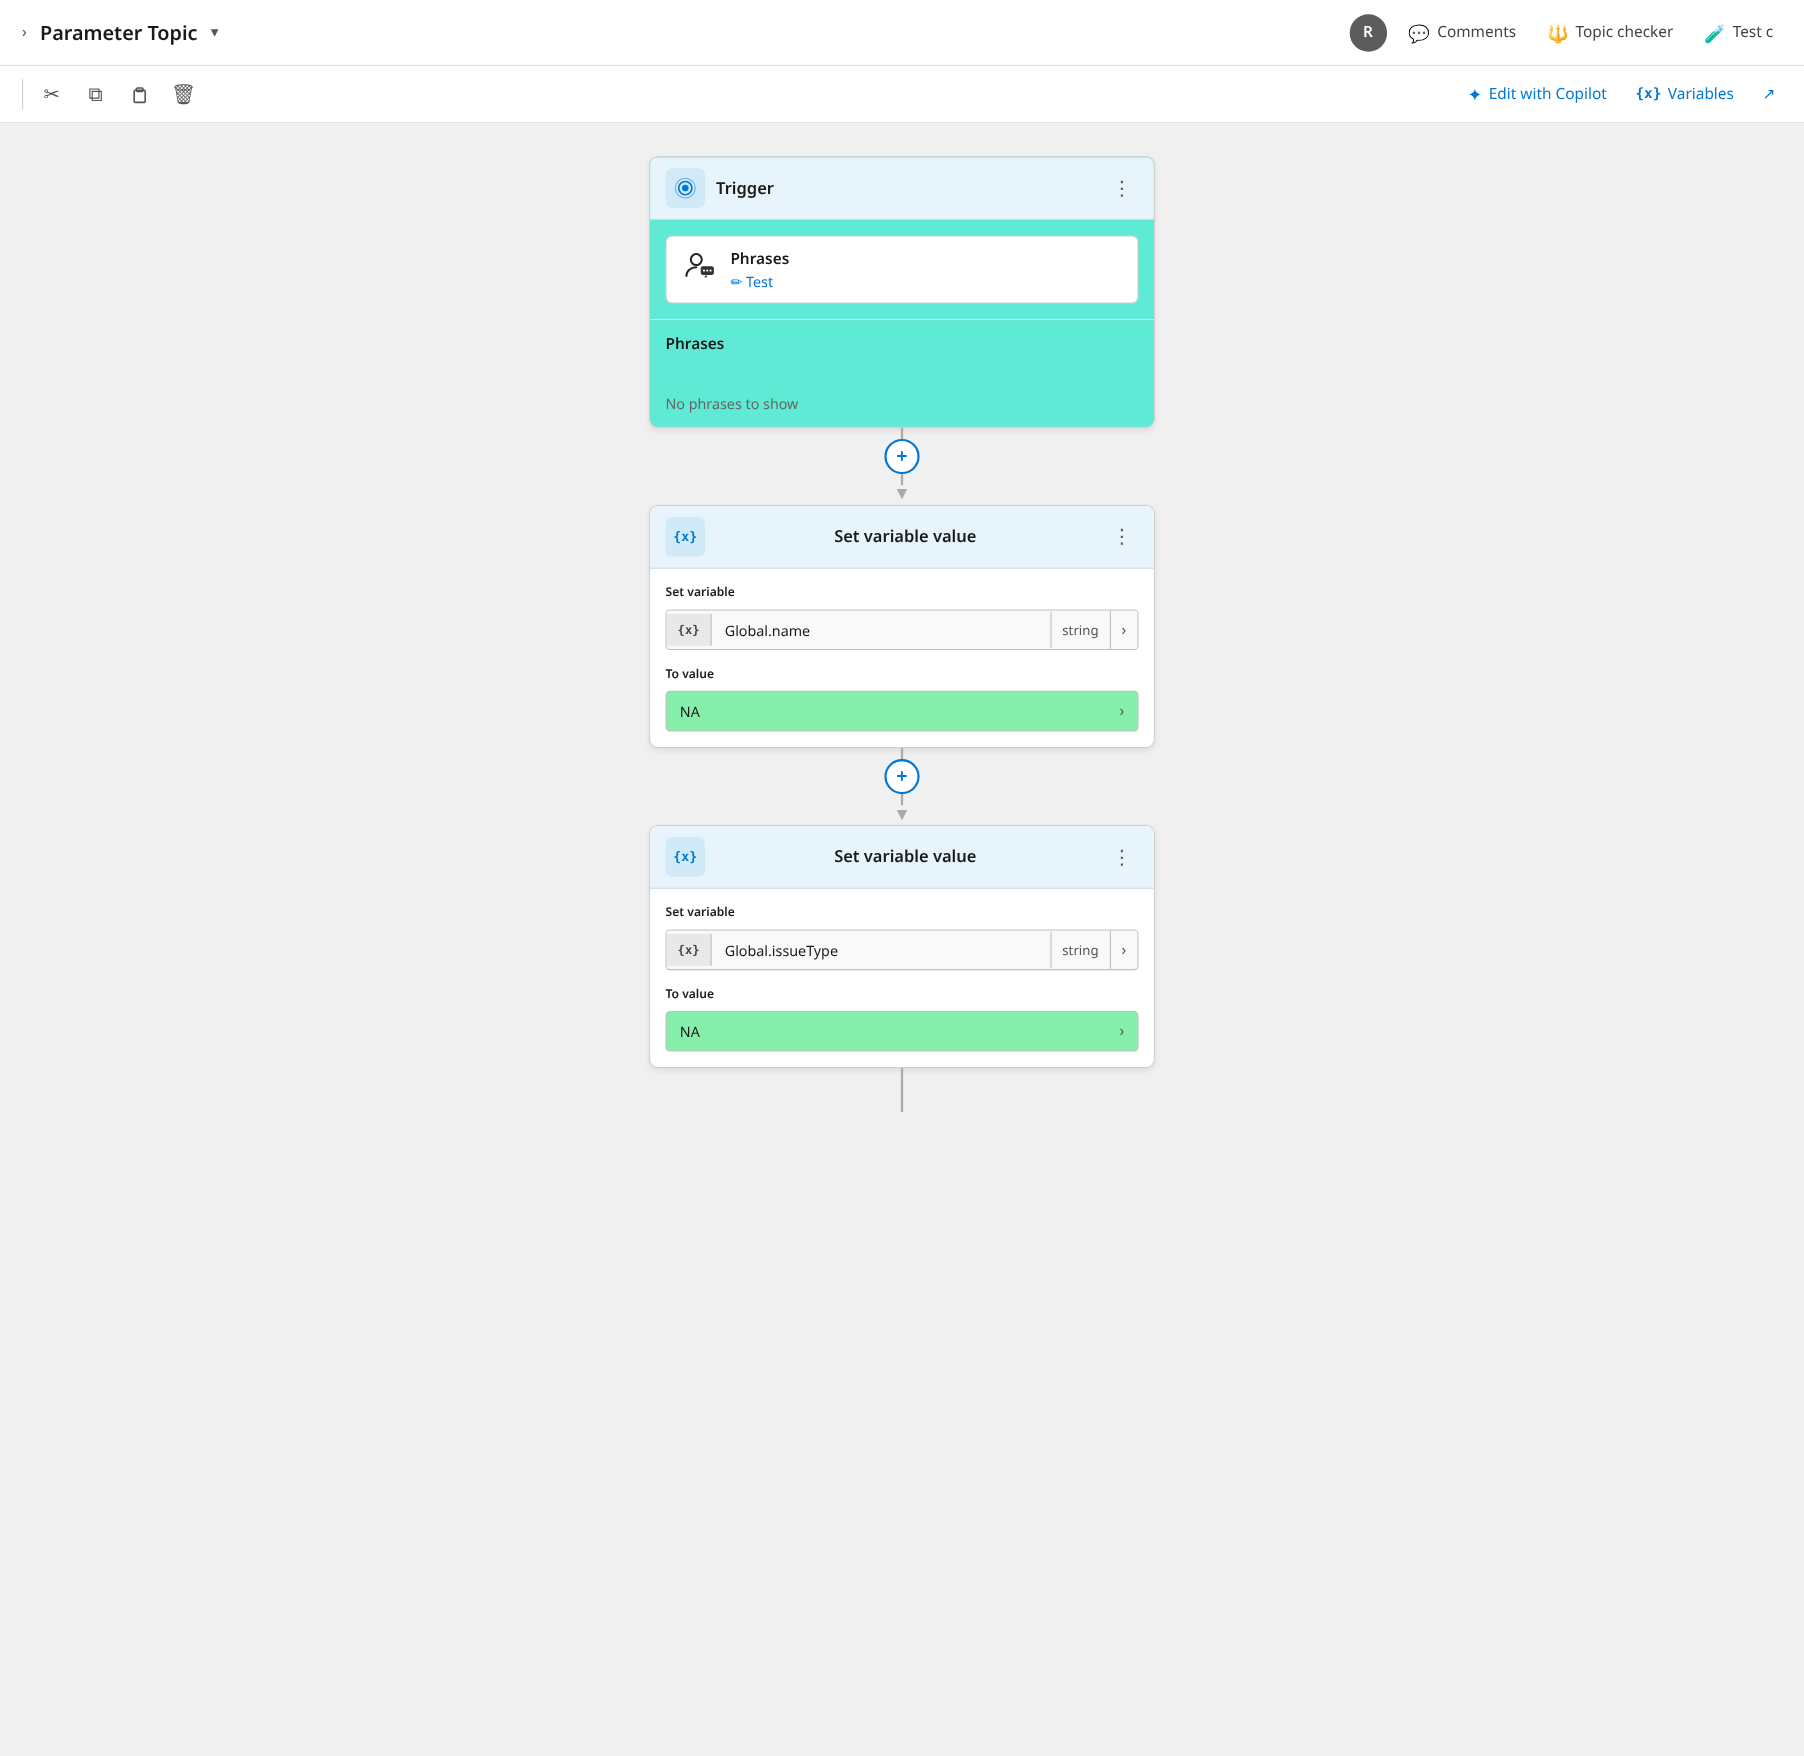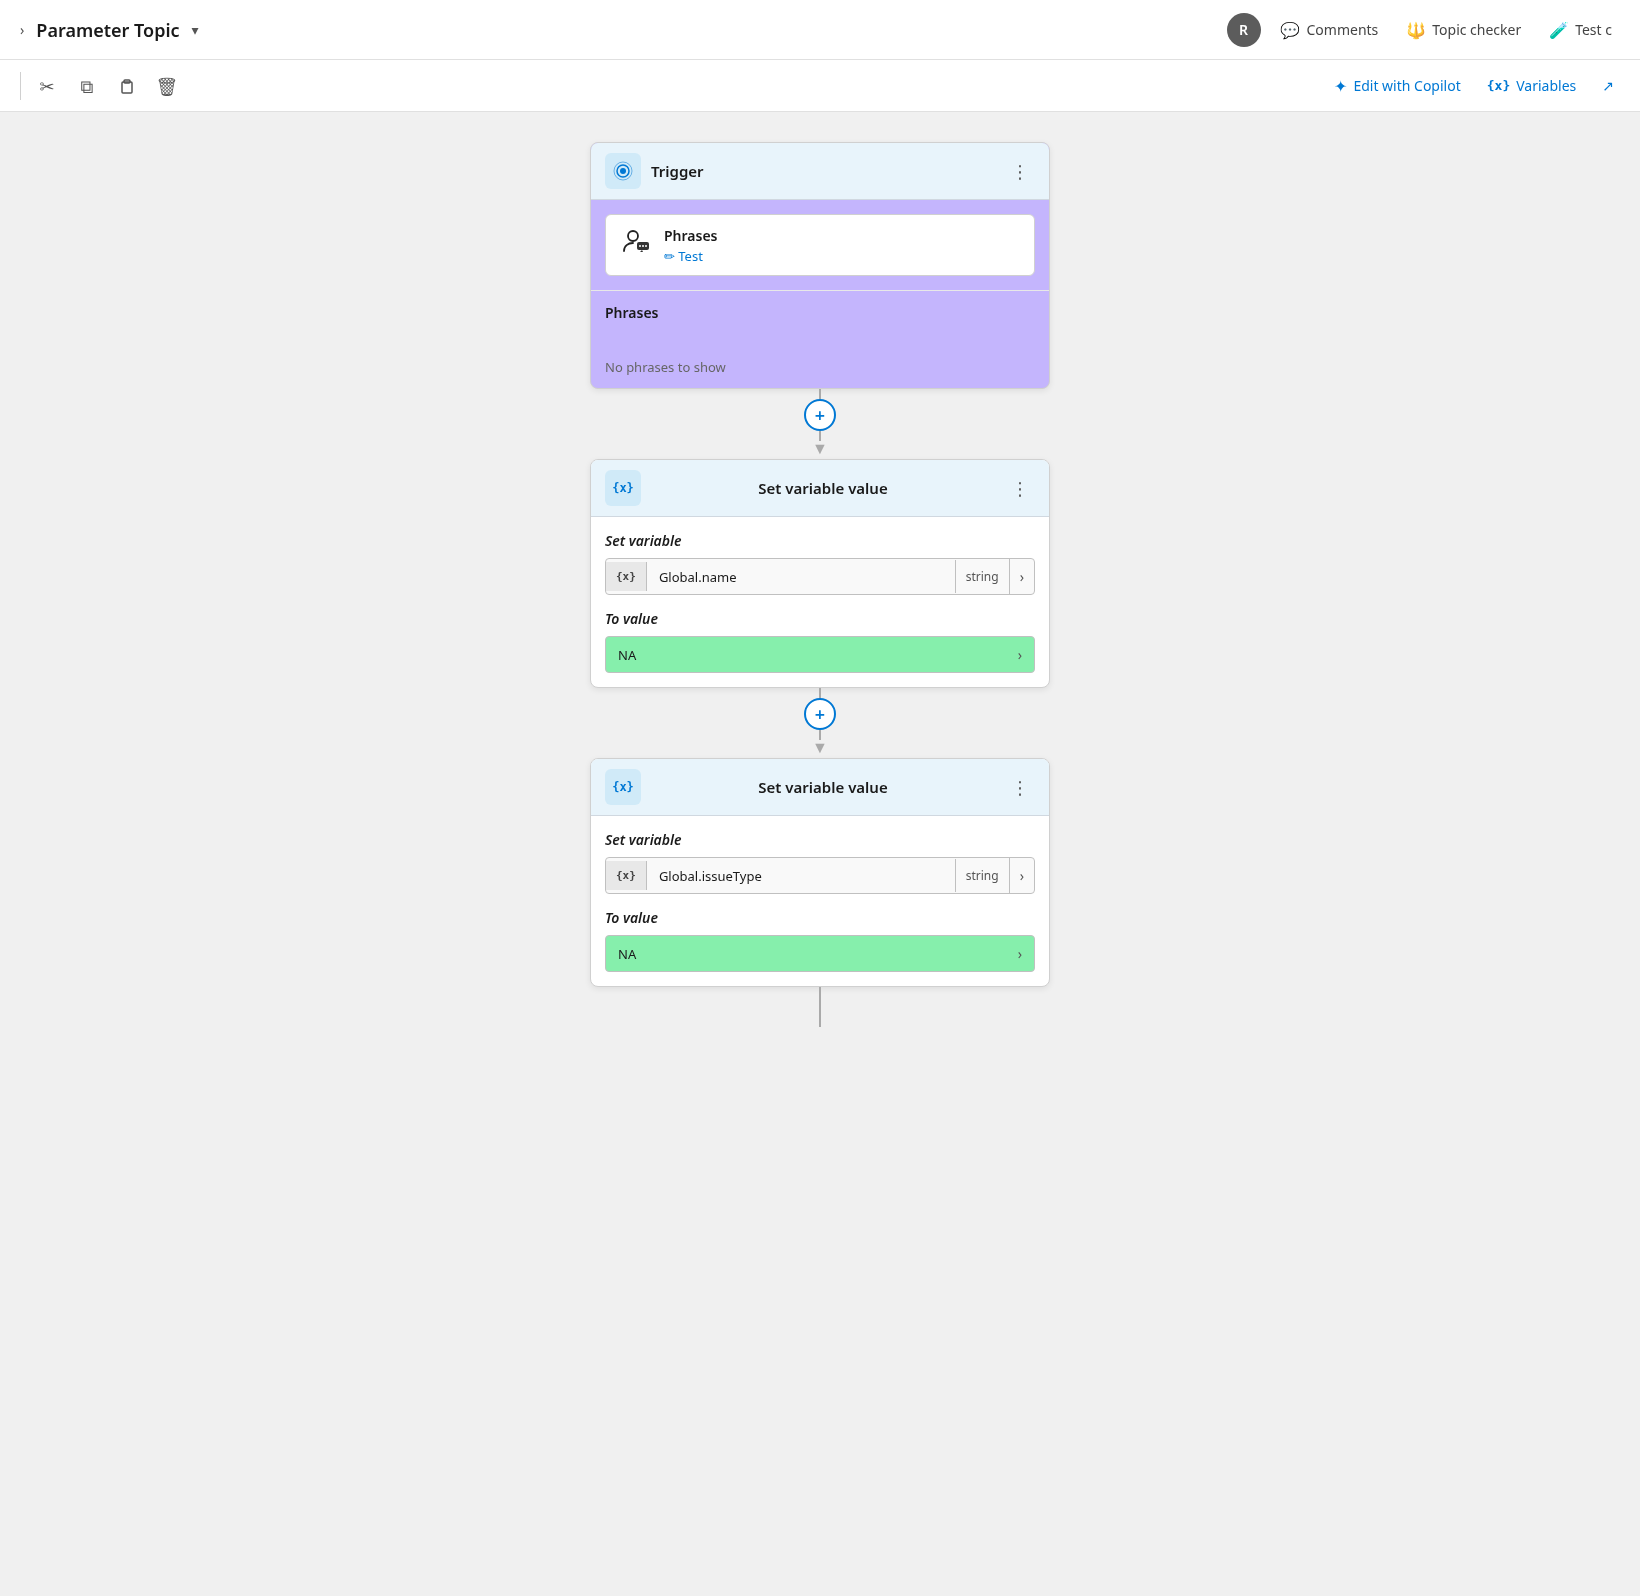--- a/index.html
+++ b/index.html
@@ -98,21 +98,21 @@
     .flow-wrapper {
       display: flex;
       flex-direction: column;
       align-items: center;
       gap: 0;
       width: 500px;
     }
 
     
     .trigger-card {
-      background: #c4b5fd;
+      background: #5eead4;
       border: 1px solid #d0d0d0;
       border-radius: 8px;
       width: 460px;
       overflow: hidden;
       box-shadow: 0 2px 6px rgba(0,0,0,0.08);
     }
     .trigger-header {
       display: flex; align-items: center;
       padding: 10px 14px;
       background: #e8f4fb;
@@ -253,21 +253,21 @@
       justify-content: space-between;
     }
     .setvar-value-text {
       font-size: 13px; color: #1a1a1a;
     }
     .setvar-value-arrow {
       font-size: 14px; color: #555; cursor: pointer;
     }
 
     .section-label {
-      font-size: 14px; font-weight: 600; color: #1a1a1a; margin-bottom: 8px; font-style: italic;
+      font-size: 11px; font-weight: 600; color: #1a1a1a; margin-bottom: 8px;
     }
   </style>
 </head>
 <body>
 
 <div class="top-nav">
   <span class="nav-chevron">›</span>
   <span class="nav-title">Parameter Topic</span>
   <span class="nav-dropdown">▾</span>
   <div class="nav-spacer"></div>

